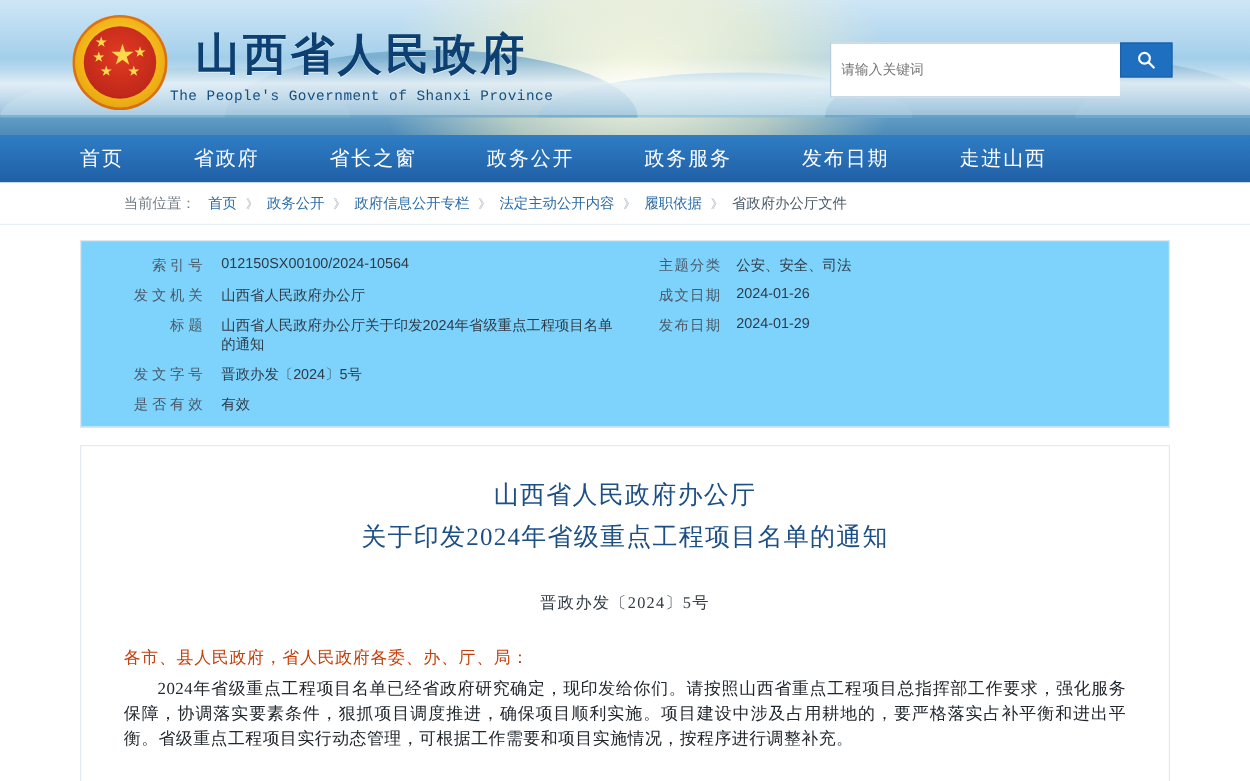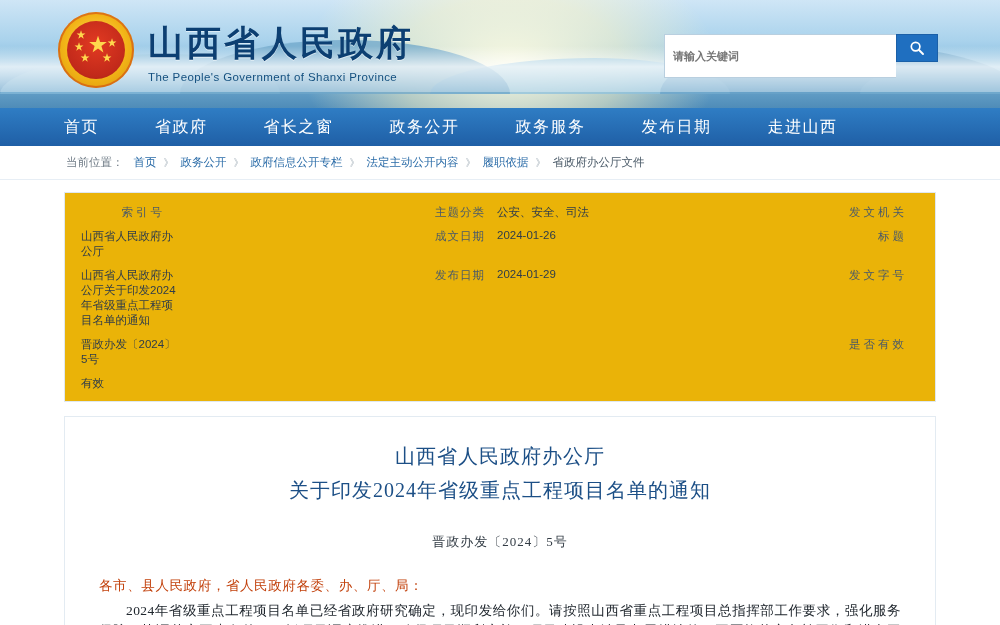--- a/index.html
+++ b/index.html
@@ -60,51 +60,51 @@
     position: absolute; color: #ffd84d; font-size: 15px; line-height: 1;
   }
   .emblem .s0 { left: 30px; top: 22px; font-size: 20px; }
   .emblem .s1 { left: 18px; top: 18px; font-size: 10px; }
   .emblem .s2 { left: 16px; top: 30px; font-size: 10px; }
   .emblem .s3 { left: 22px; top: 41px; font-size: 10px; }
   .emblem .s4 { left: 44px; top: 41px; font-size: 10px; }
   .emblem .s5 { left: 49px; top: 26px; font-size: 10px; }
 
   .site-title {
-    position: absolute; left: 148px; top: 20px;
+    position: absolute; left: 136px; top: 20px; text-align: center;
   }
   .site-title .cn {
     font-family: "Liberation Serif", serif;
     font-weight: bold;
     font-size: 35px;
     letter-spacing: 3px;
     color: #0c3f72;
     text-shadow: 0 1px 0 rgba(255,255,255,.55);
   }
   .site-title .en {
     margin-top: 4px;
     font-size: 11.5px;
     letter-spacing: .4px;
     color: #14507f;
+    font-family: Liberation Mono, monospace;
   }
 
   .searchbox {
     position: absolute; right: 62px; top: 34px;
     display: flex; align-items: stretch;
   }
   .searchbox input {
     width: 232px; height: 44px;
     border: 1px solid #b9cfdf;
     border-right: none;
     background: #fff;
     padding: 0 8px;
     font-size: 11px;
     color: #999;
     outline: none;
-    font-weight: bold;
   }
   .searchbox .btn {
     width: 42px; height: 28px;
     background: #1f6fc0;
     border: 1px solid #1b60a8;
     display: flex; align-items: center; justify-content: center;
     cursor: pointer;
   }
   .searchbox .btn svg { display:block; }
 
@@ -125,34 +125,34 @@
     white-space: nowrap;
   }
   .nav a.last { margin-right: 0; }
 
   
   .crumbwrap {
     width: 1000px; height: 34px;
     background: #ffffff;
     border-bottom: 1px solid #e7eef5;
     display: flex; align-items: center;
-    padding-left: 66px;
+    padding-left: 99px;
   }
   .crumbwrap .label { font-size: 11.5px; color: #6f7b86; margin-right: 10px; }
   .crumbwrap .chain { font-size: 11.5px; color: #2b6ca8; display: flex; align-items: center; flex-wrap: nowrap; }
   .crumbwrap .chain span.sep { color: #9aa7b2; margin: 0 7px; font-size: 10px; }
   .crumbwrap .chain a { color: #2b6ca8; text-decoration: none; white-space: nowrap; }
   .crumbwrap .chain a.cur { color: #4a5a68; }
 
   
   .metawrap {
     margin: 12px auto 0;
     width: 872px;
     border: 1px solid #dfe8f0;
-    background: #eab308;
+    background: #7dd3fc;
     padding: 12px 0 10px;
   }
   .metagrid {
     display: grid;
     grid-template-columns: 96px 320px 92px 1fr;
     row-gap: 9px;
     padding: 0 16px;
     font-size: 11.5px;
     color: #3c4a57;
   }
@@ -267,20 +267,21 @@
     <span class="sep">》</span>
     <a href="#">履职依据</a>
     <span class="sep">》</span>
     <a href="#" class="cur">省政府办公厅文件</a>
   </span>
 </div>
 
 <div class="metawrap">
   <div class="metagrid">
     <div class="k">索引号</div>
+    <div class="v">012150SX00100/2024-10564</div>
     <div class="k r">主题分类</div>
     <div class="v">公安、安全、司法</div>
 
     <div class="k">发文机关</div>
     <div class="v">山西省人民政府办公厅</div>
     <div class="k r">成文日期</div>
     <div class="v">2024-01-26</div>
 
     <div class="k">标题</div>
     <div class="v">山西省人民政府办公厅关于印发2024年省级重点工程项目名单的通知</div>

